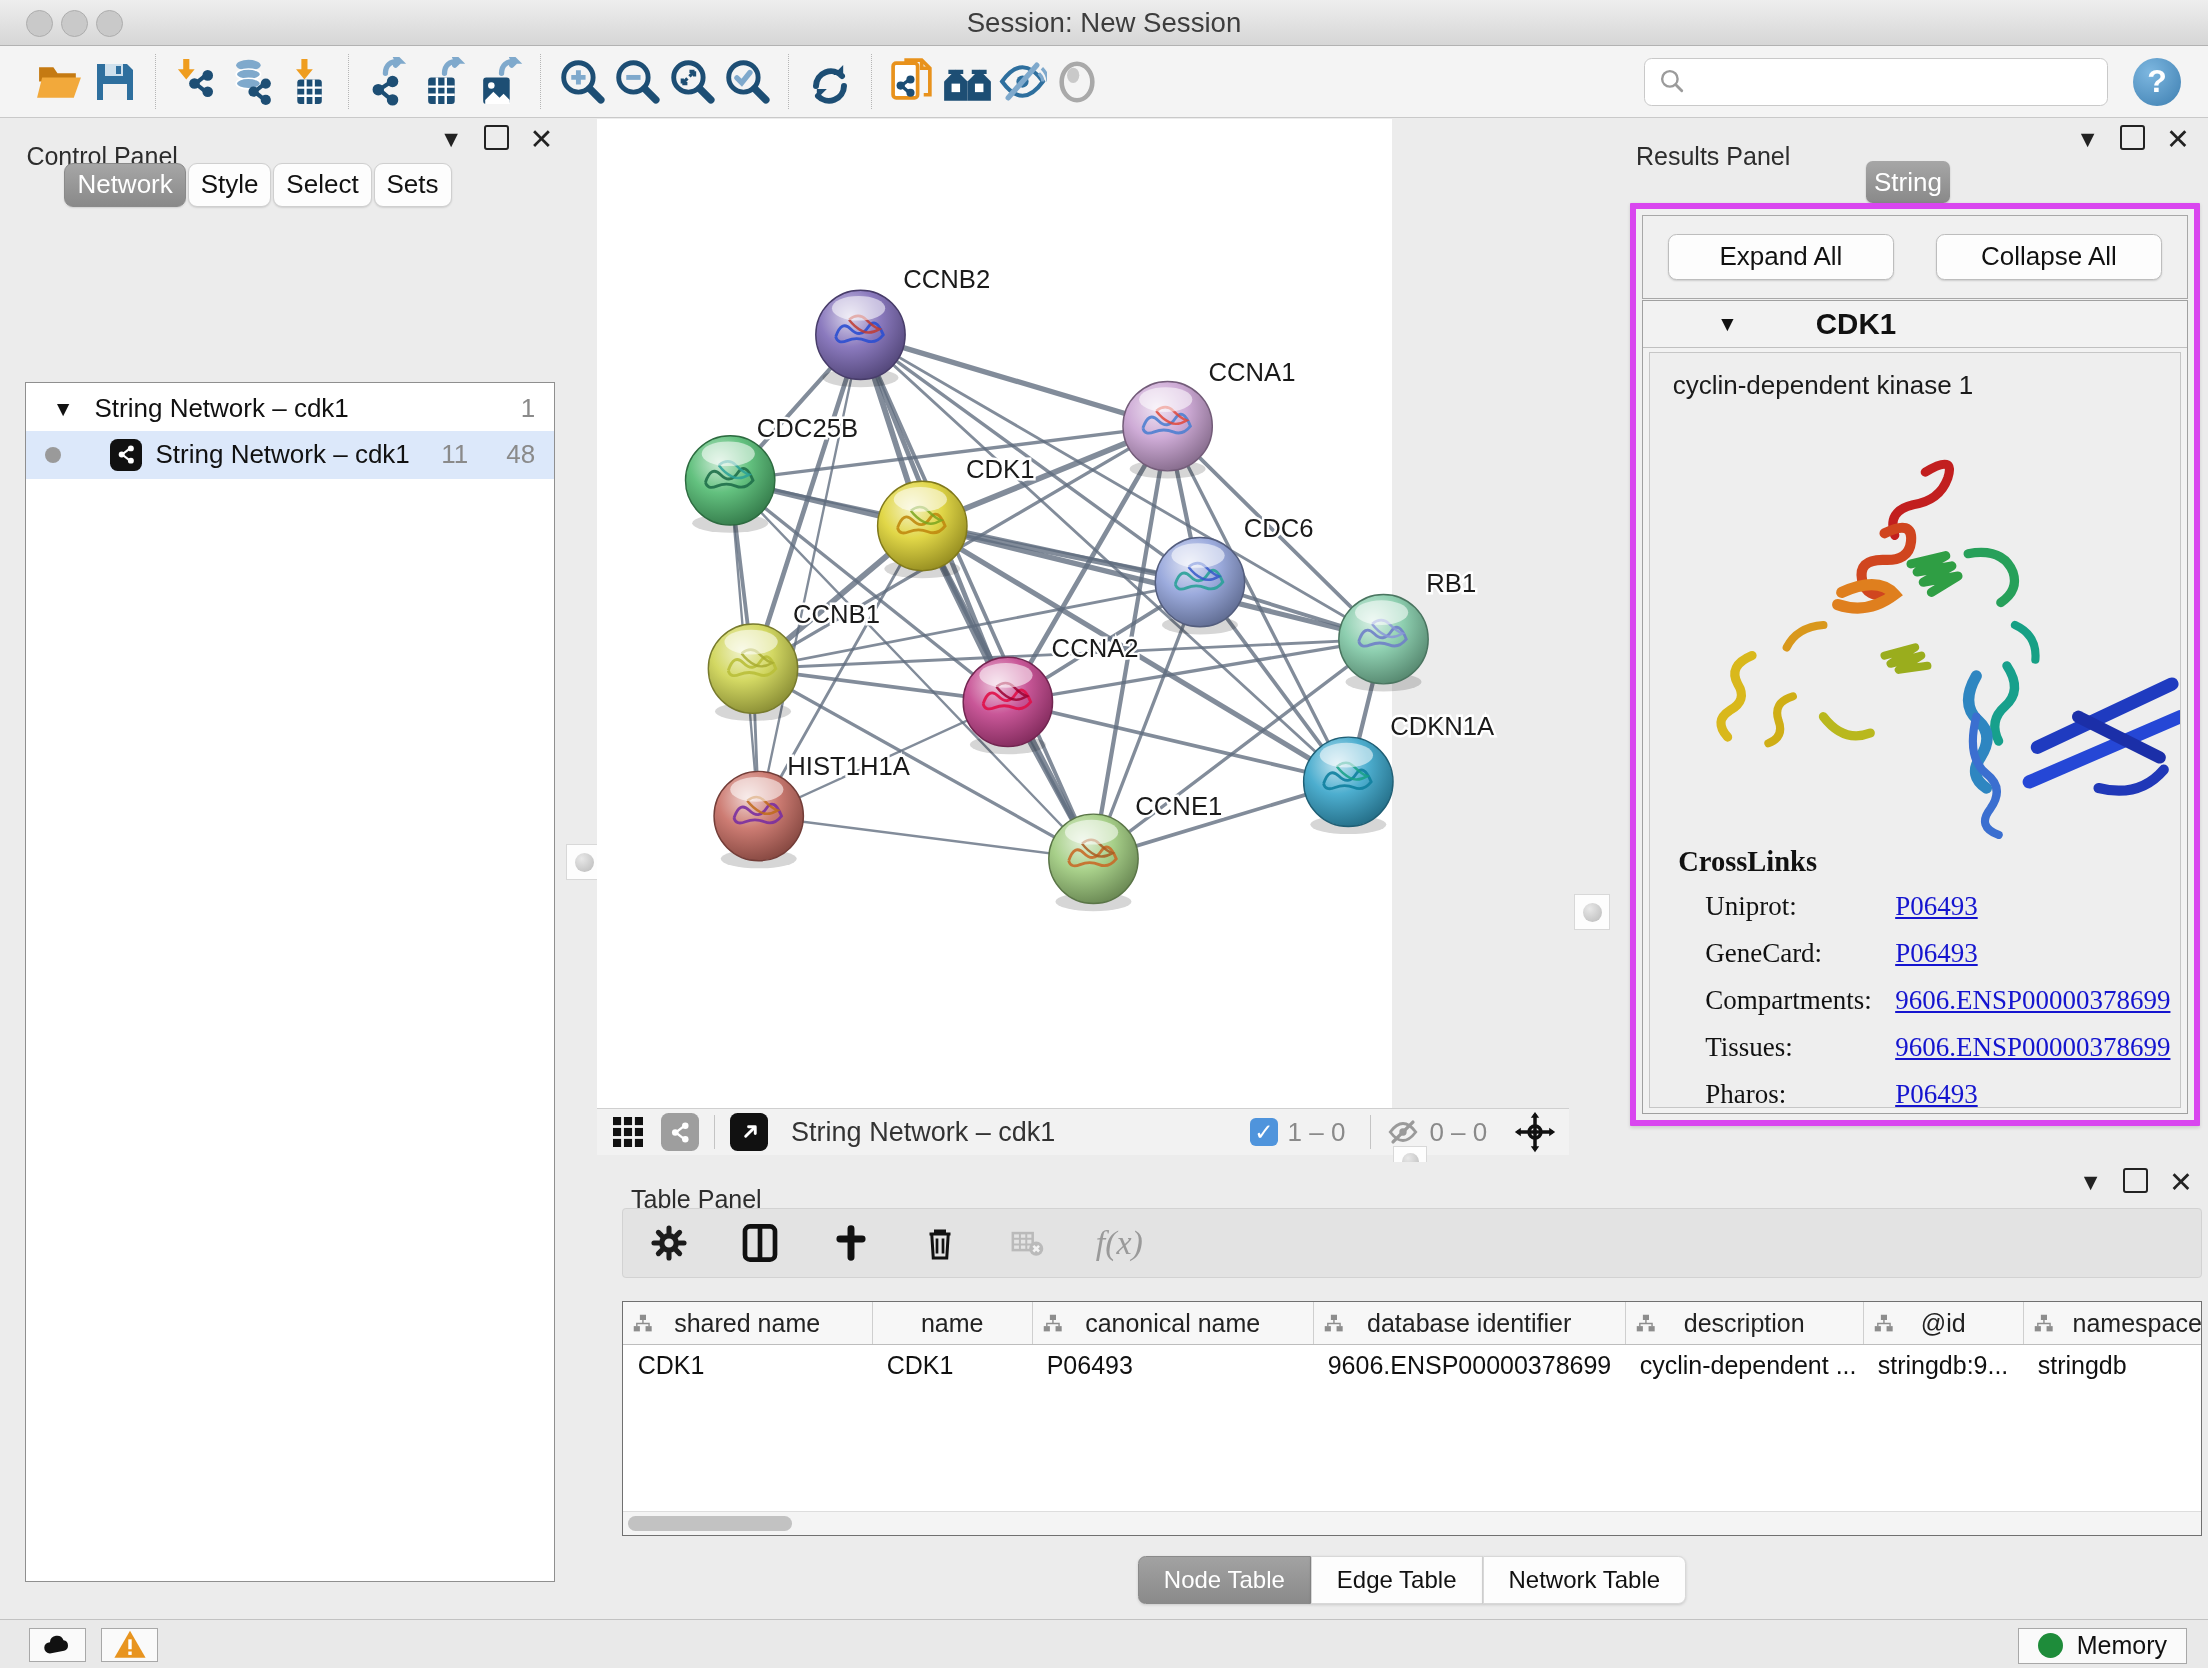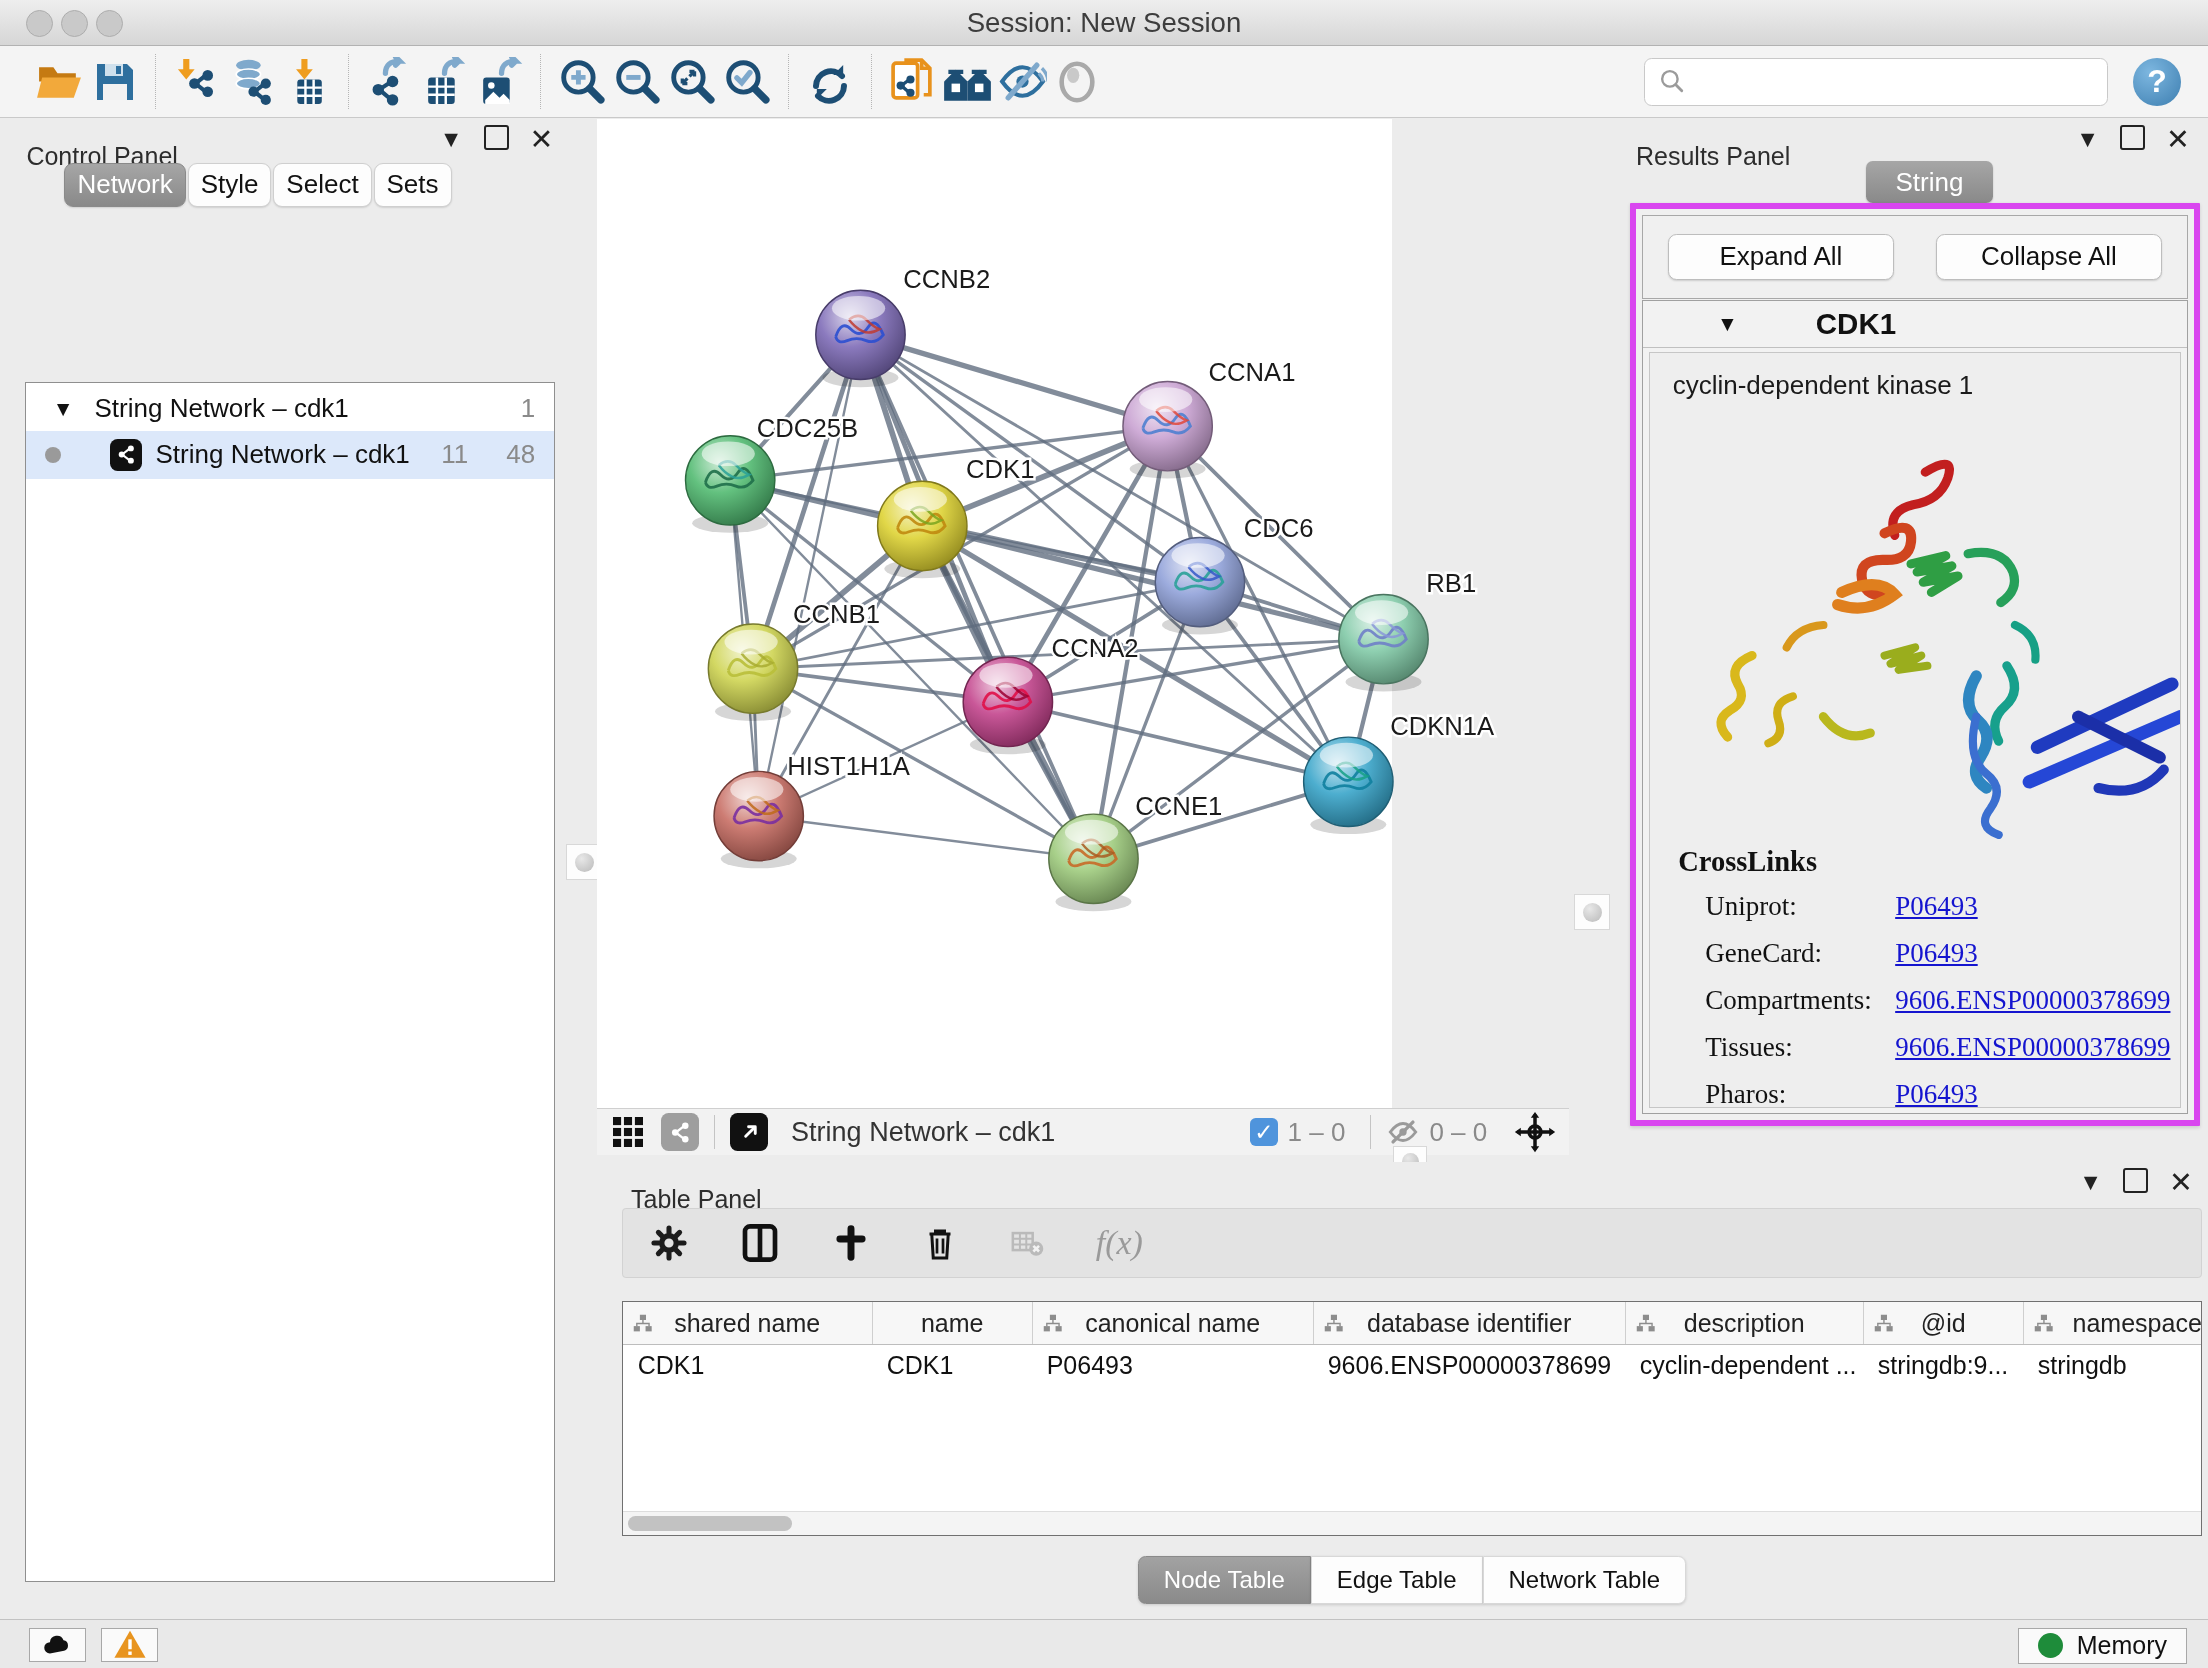--- a/index.html
+++ b/index.html
@@ -76,21 +76,21 @@
   
   .vsplit{background:#ececec;}
   .split-handle{position:absolute;width:34px;height:34px;background:#fdfdfd;
     border:1px solid #d8d8d8;display:flex;align-items:center;justify-content:center;}
   .split-handle i{width:19px;height:19px;border-radius:50%;display:block;
     background:radial-gradient(circle at 35% 30%,#e8e8e8,#b9b9b9);}
 
   
   .results-panel{left:1617px;top:119px;width:592px;height:1037px;background:#ececec;}
   .rp-head{padding:0 19px;}
-  .rp-tab{position:absolute;left:249px;top:42px;width:127px;height:42px;border-radius:6.7px;
+  .rp-tab{position:absolute;left:249px;top:42px;width:84px;height:42px;border-radius:6.7px;
     background:linear-gradient(#a6a6a6,#898989);color:#fff;font-size:26px;
     display:flex;align-items:center;justify-content:center;box-shadow:0 1px 1.9px rgba(0,0,0,.2);}
   .rp-outer{position:absolute;left:13.3px;right:9.5px;top:84px;bottom:30px;
     background:#f0f0f0;border:6px solid #d946ef;border-radius:1px;box-shadow:0 1.9px 3.8px rgba(0,0,0,.12);}
   .rp-btnbox{position:absolute;left:5.7px;right:5.7px;top:5.7px;height:82px;border:1px solid #a8a8a8;
     display:flex;align-items:center;justify-content:center;gap:42px;}
   .rp-btn{min-width:186px;height:44px;background:#fdfdfd;border:1px solid #bdbdbd;border-radius:8.6px;
     font-size:26px;color:#111;display:flex;align-items:center;justify-content:center;
     box-shadow:0 1px 1.9px rgba(0,0,0,.15);padding:0 19px;}
   .rp-card{position:absolute;left:5.7px;right:5.7px;top:91px;bottom:5.7px;border:1px solid #a0a0a0;background:#f2f2f2;}

